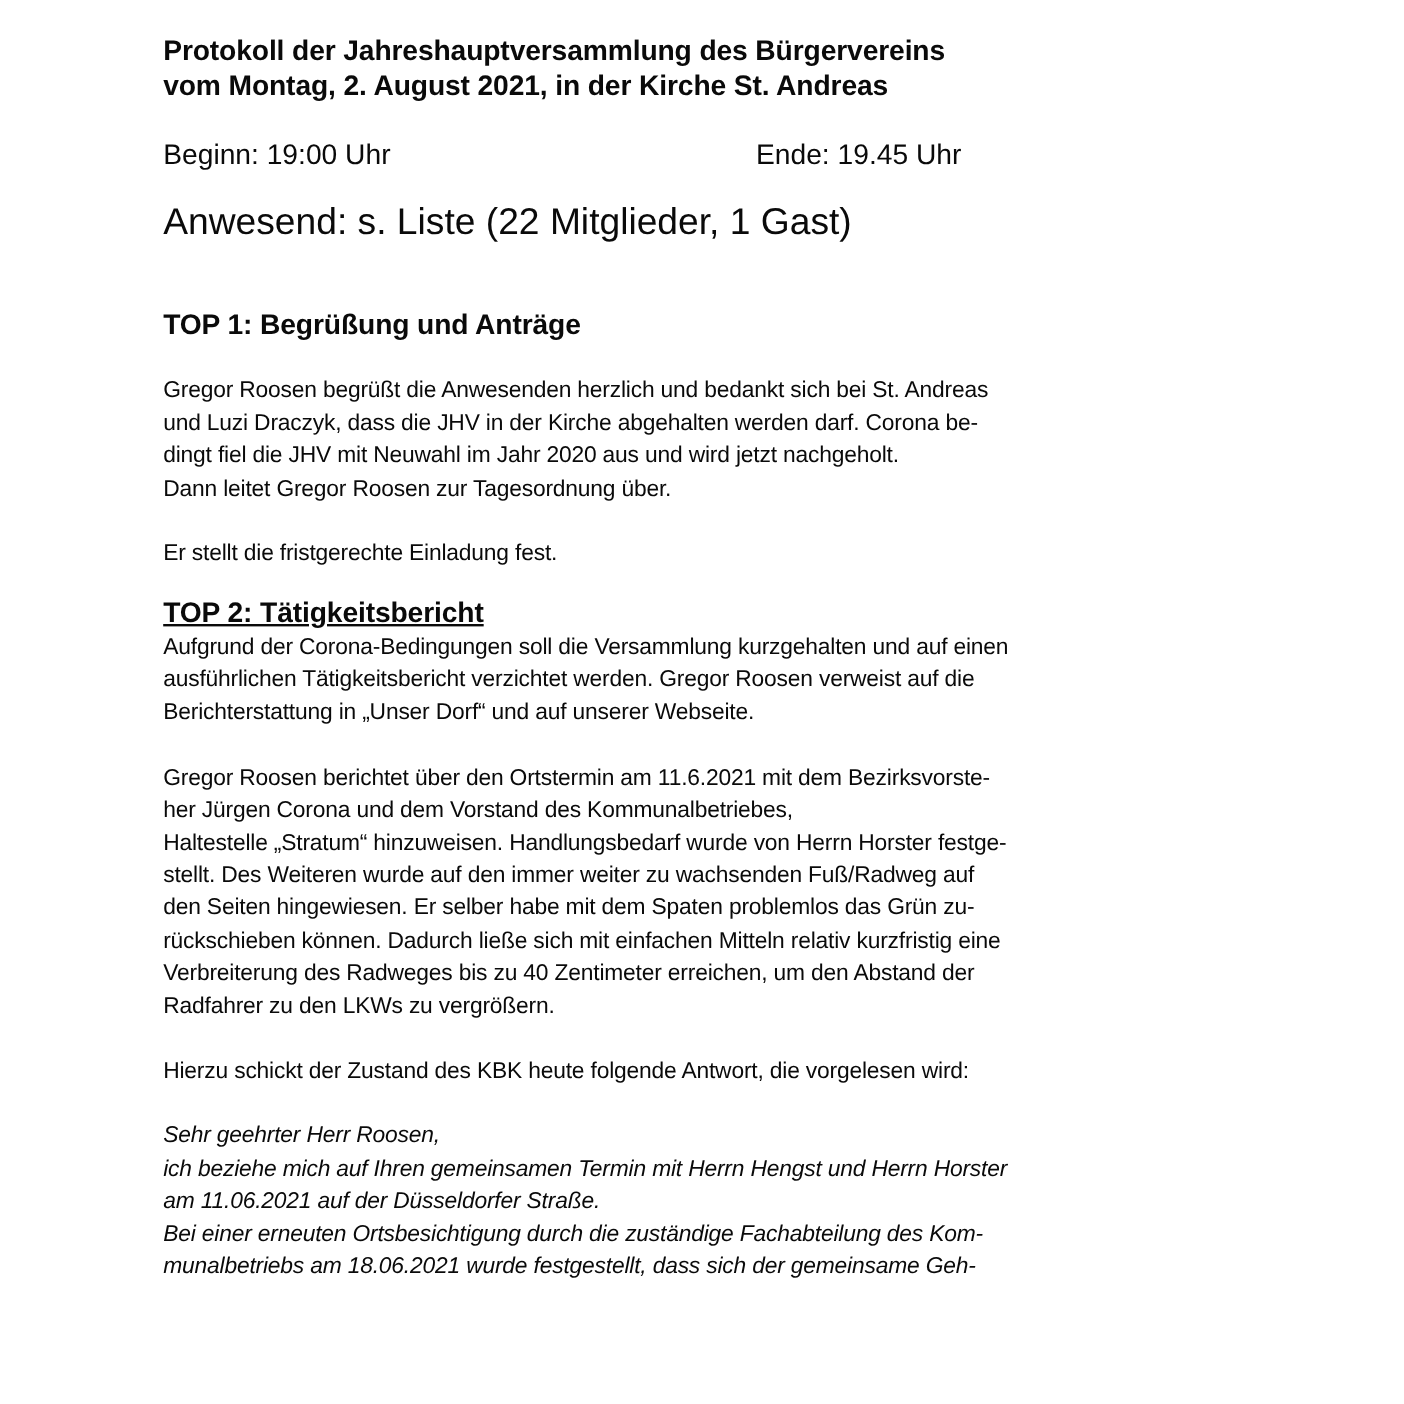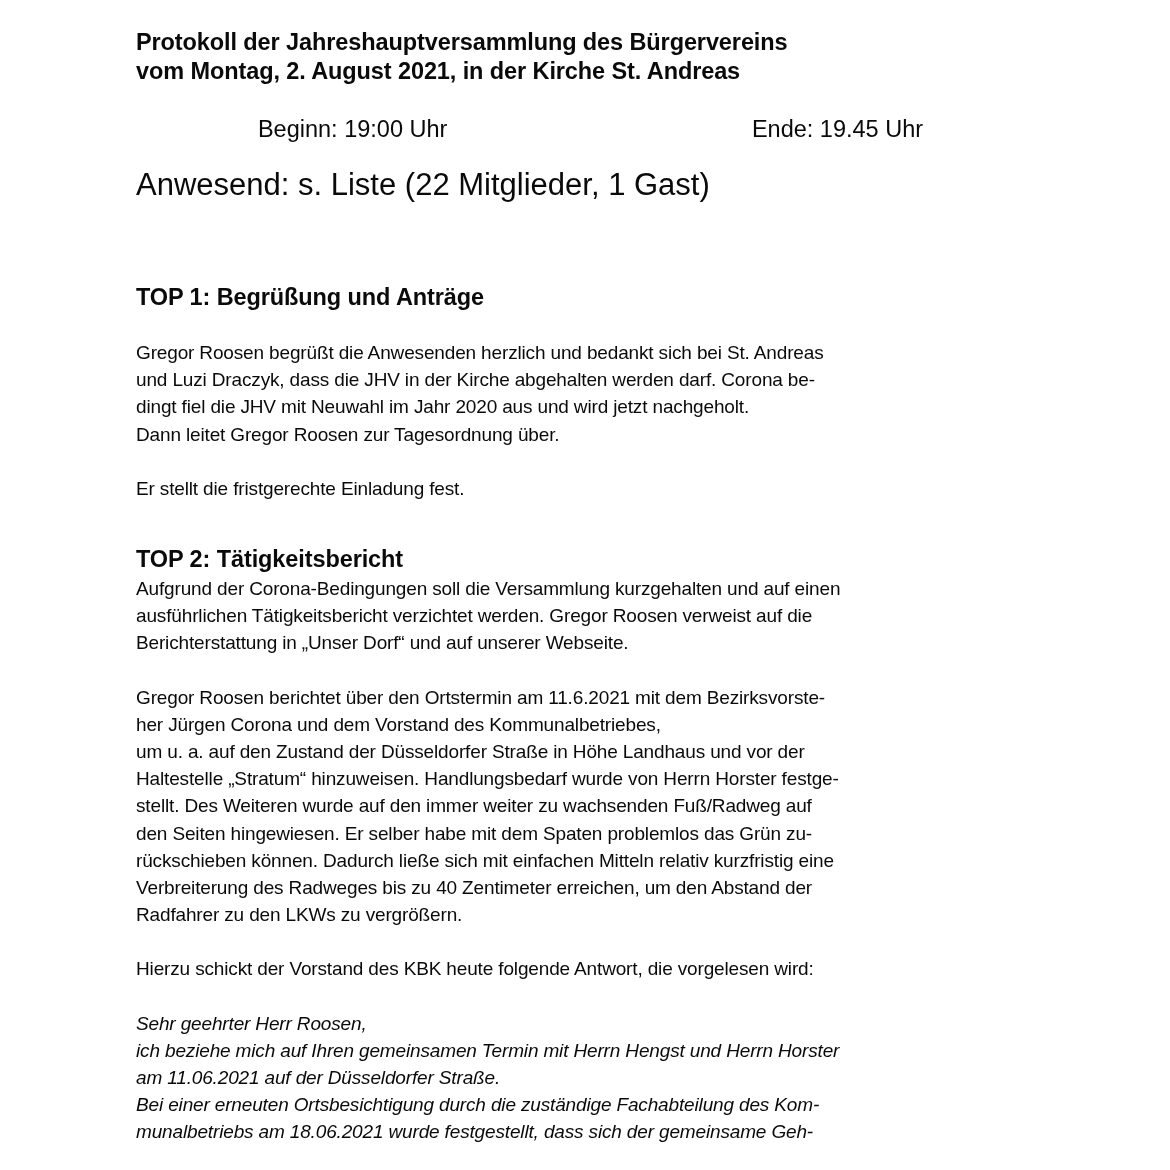--- a/index.html
+++ b/index.html
@@ -29,41 +29,40 @@
     letter-spacing: -0.1px;
     margin: 0;
   }
   .doc-title .line { display: block; white-space: nowrap; }
 
   .meta-row {
     display: flex;
     margin-top: 28px;
     font-size: 23.5px;
     line-height: 30px;
-    justify-content: center;
   }
   .meta-row .begin { width: 494px; flex: 0 0 494px; white-space: nowrap; }
   .meta-row .end { white-space: nowrap; }
 
   .attendees {
     font-size: 31px;
     line-height: 30px;
     margin-top: 26px;
     white-space: nowrap;
   }
 
   .section-head {
     font-weight: bold;
     font-size: 23.5px;
     line-height: 30px;
     letter-spacing: -0.1px;
     white-space: nowrap;
   }
-  .top1-head { margin-top: 82px; }
-  .top2-head { margin-top: 42px; }
+  .top1-head { margin-top: 55px; }
+  .top2-head { margin-top: 20px; text-decoration: underline; }
 
   .para {
     font-size: 19px;
     line-height: 27.2px;
     letter-spacing: -0.15px;
   }
   .para .line { display: block; white-space: nowrap; }
 
   .gap-lg { margin-top: 27px; }
   .gap-md { margin-top: 27px; }
@@ -108,31 +107,30 @@
 
   <div class="para gap-tight">
     <span class="line">Aufgrund der Corona-Bedingungen soll die Versammlung kurzgehalten und auf einen</span>
     <span class="line">ausführlichen Tätigkeitsbericht verzichtet werden. Gregor Roosen verweist auf die</span>
     <span class="line">Berichterstattung in „Unser Dorf“ und auf unserer Webseite.</span>
   </div>
 
   <div class="para gap-md">
     <span class="line">Gregor Roosen berichtet über den Ortstermin am 11.6.2021 mit dem Bezirksvorste-</span>
     <span class="line">her Jürgen Corona und dem Vorstand des Kommunalbetriebes,</span>
-    <span class="line">um u. a. auf den Zustand der Düsseldorfer Straße in Höhe Landhaus und vor der</span>
     <span class="line">Haltestelle „Stratum“ hinzuweisen. Handlungsbedarf wurde von Herrn Horster festge-</span>
     <span class="line">stellt. Des Weiteren wurde auf den immer weiter zu wachsenden Fuß/Radweg auf</span>
     <span class="line">den Seiten hingewiesen. Er selber habe mit dem Spaten problemlos das Grün zu-</span>
     <span class="line">rückschieben können. Dadurch ließe sich mit einfachen Mitteln relativ kurzfristig eine</span>
     <span class="line">Verbreiterung des Radweges bis zu 40 Zentimeter erreichen, um den Abstand der</span>
     <span class="line">Radfahrer zu den LKWs zu vergrößern.</span>
   </div>
 
   <div class="para gap-md">
-    <span class="line">Hierzu schickt der Vorstand des KBK heute folgende Antwort, die vorgelesen wird:</span>
+    <span class="line">Hierzu schickt der Zustand des KBK heute folgende Antwort, die vorgelesen wird:</span>
   </div>
 
   <div class="para italic gap-md clipped">
     <span class="line">Sehr geehrter Herr Roosen,</span>
     <span class="line">ich beziehe mich auf Ihren gemeinsamen Termin mit Herrn Hengst und Herrn Horster</span>
     <span class="line">am 11.06.2021 auf der Düsseldorfer Straße.</span>
     <span class="line">Bei einer erneuten Ortsbesichtigung durch die zuständige Fachabteilung des Kom-</span>
     <span class="line">munalbetriebs am 18.06.2021 wurde festgestellt, dass sich der gemeinsame Geh-</span>
 
   </div>

